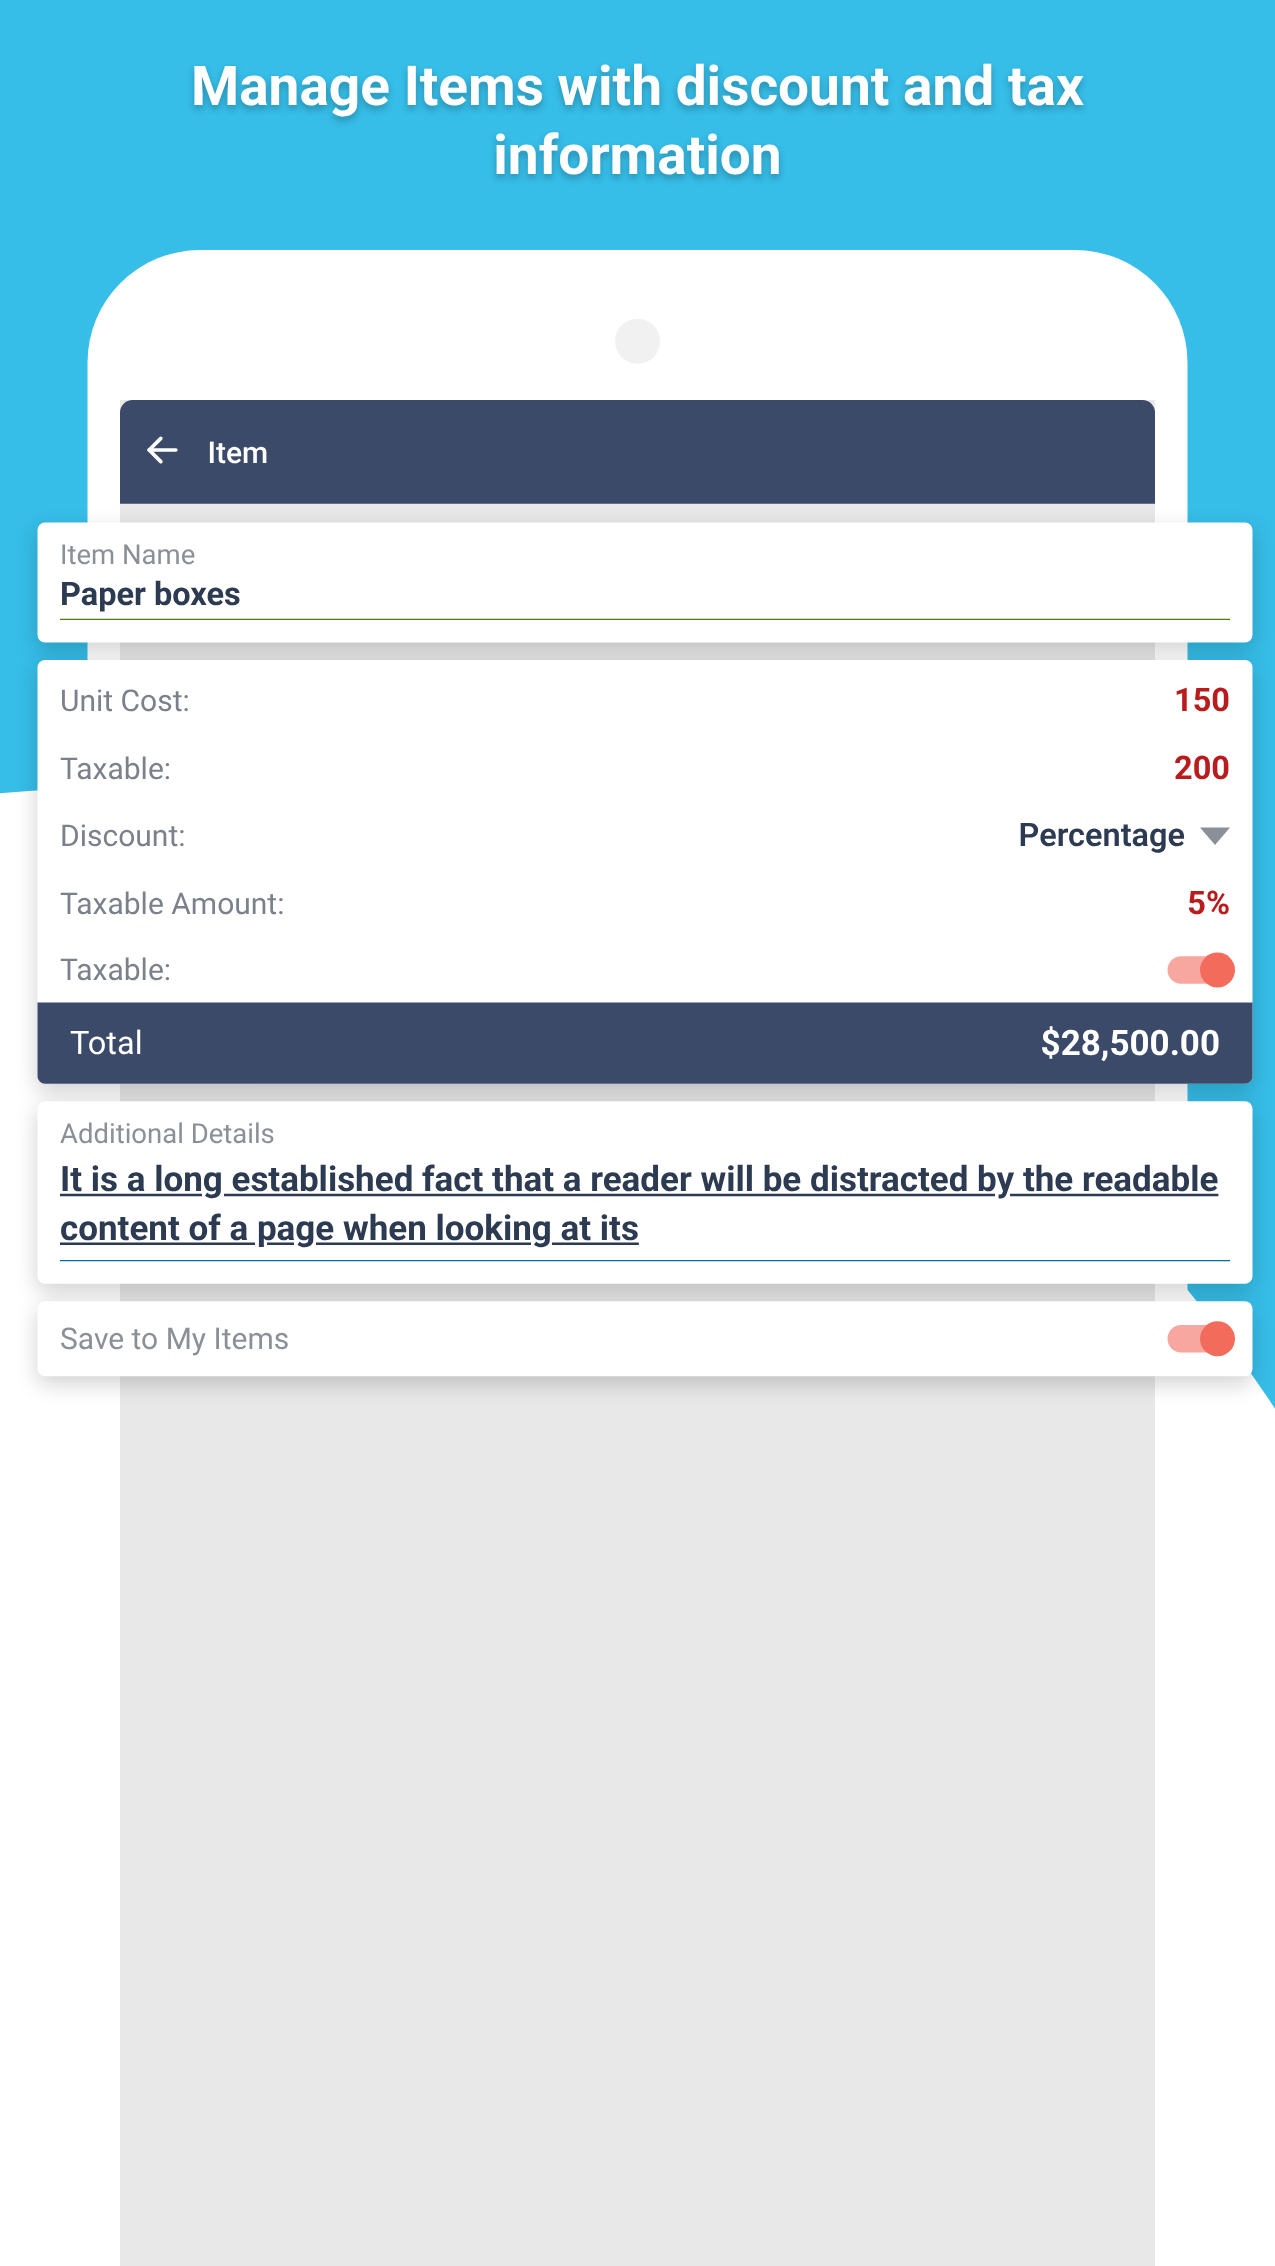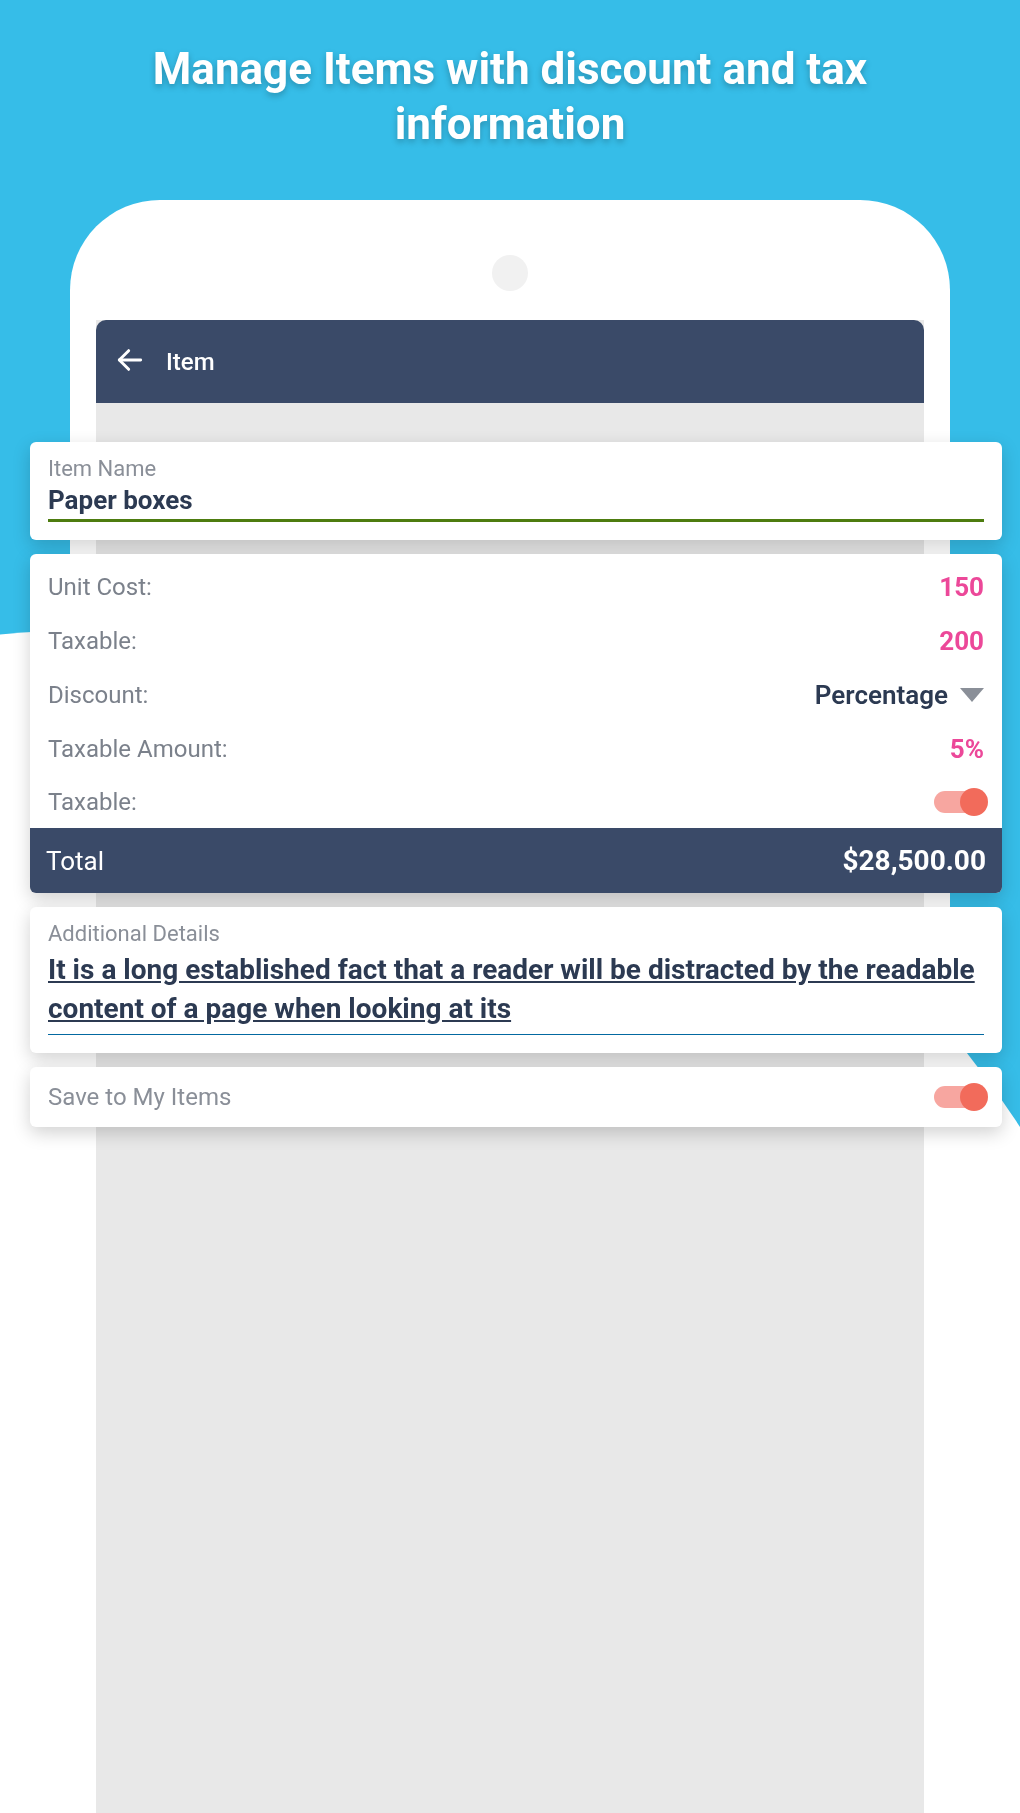--- a/index.html
+++ b/index.html
@@ -91,47 +91,47 @@
   box-shadow: 0 6px 18px rgba(0,0,0,0.18);
   margin-bottom: 14px;
   color: #333;
 }
 .ocard .pad { padding: 14px 18px 18px 18px; }
 .field-label { color: #8a8f98; font-size: 22px; margin-bottom: 4px; }
 .field-value {
   color: #2c3a52;
   font-size: 26px;
   font-weight: 700;
-  border-bottom: 3px solid #4d7c0f;
+  border-bottom: 1px solid #4d7c0f;
   padding-bottom: 4px;
 }
 
 .row { display: flex; justify-content: space-between; align-items: center; padding: 12px 18px; }
 .row .lbl { color: #7b818b; font-size: 24px; }
-.row .val { color: #ec4899; font-size: 26px; font-weight: 700; }
+.row .val { color: #b91c1c; font-size: 26px; font-weight: 700; }
 
 .discount-select { display: flex; align-items: center; gap: 12px; color:#2c3a52; font-size:26px; font-weight:600; }
 .caret-down {
   width: 0; height: 0;
   border-left: 12px solid transparent;
   border-right: 12px solid transparent;
   border-top: 14px solid #8a8f98;
 }
 
 .toggle {
   width: 50px; height: 22px; border-radius: 12px; background: #f7a6a0; position: relative;
 }
 .toggle .knob {
   position: absolute; right: -4px; top: -3px; width: 28px; height: 28px; border-radius: 50%;
   background: #f26b5b;
 }
 
 .total-row {
   display: flex; justify-content: space-between; align-items: center;
-  background: #3a4a68; color: #ffffff; padding: 16px 16px;
+  background: #3a4a68; color: #ffffff; padding: 16px 26px;
   border-radius: 0 0 6px 6px;
   font-size: 26px;
 }
 .total-row .amount { font-weight: 700; font-size: 28px; }
 
 .details-text {
   color: #2c3a52;
   font-size: 28px;
   font-weight: 700;
   border-bottom: 1px solid #0369a1;
@@ -162,21 +162,21 @@
         <svg width="32" height="32" viewBox="0 0 24 24" fill="none" stroke-width="2.2" stroke-linecap="round" stroke-linejoin="round">
           <line x1="20" y1="12" x2="4" y2="12"></line>
           <polyline points="11 5 4 12 11 19"></polyline>
         </svg>
       </span>
       <span class="title">Item</span>
     </div>
   </div>
 </div>
 
-<div class="overlay-cards" style="top:418px;margin-top:24px;">
+<div class="overlay-cards" style="top:418px;">
 
   <div class="ocard">
     <div class="pad">
       <div class="field-label">Item Name</div>
       <div class="field-value">Paper boxes</div>
     </div>
   </div>
 
   <div class="ocard" style="padding-top:6px;">
     <div class="row">

